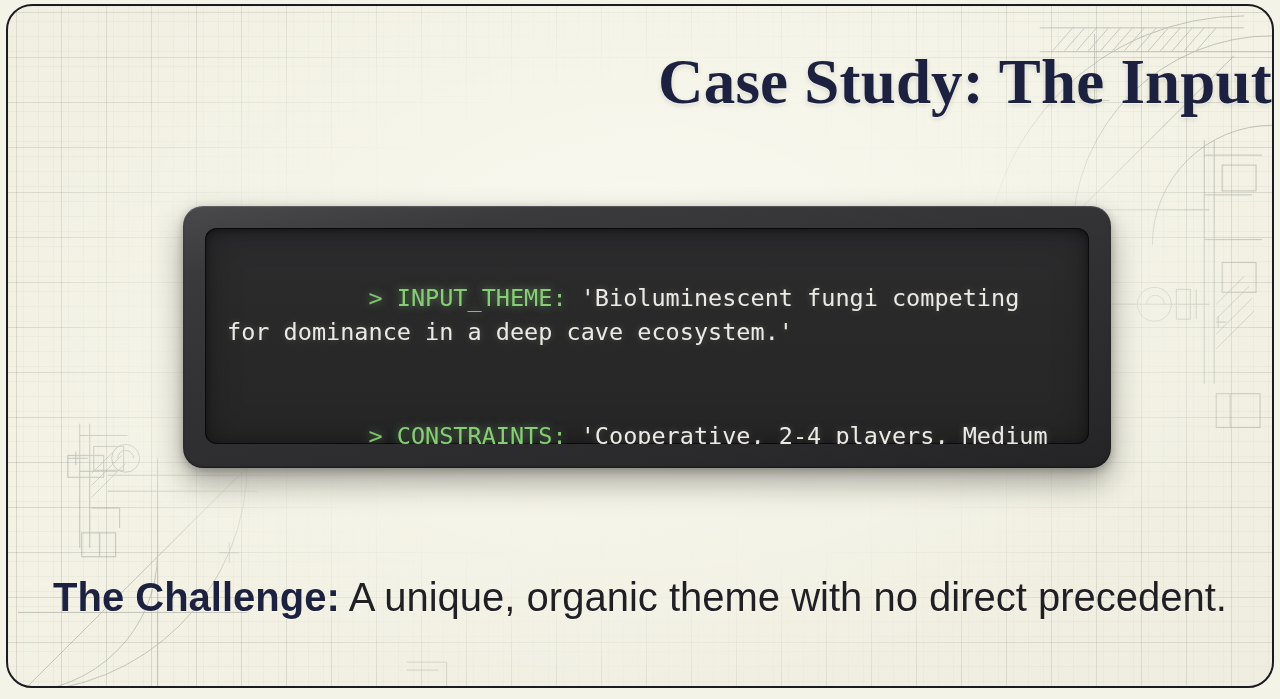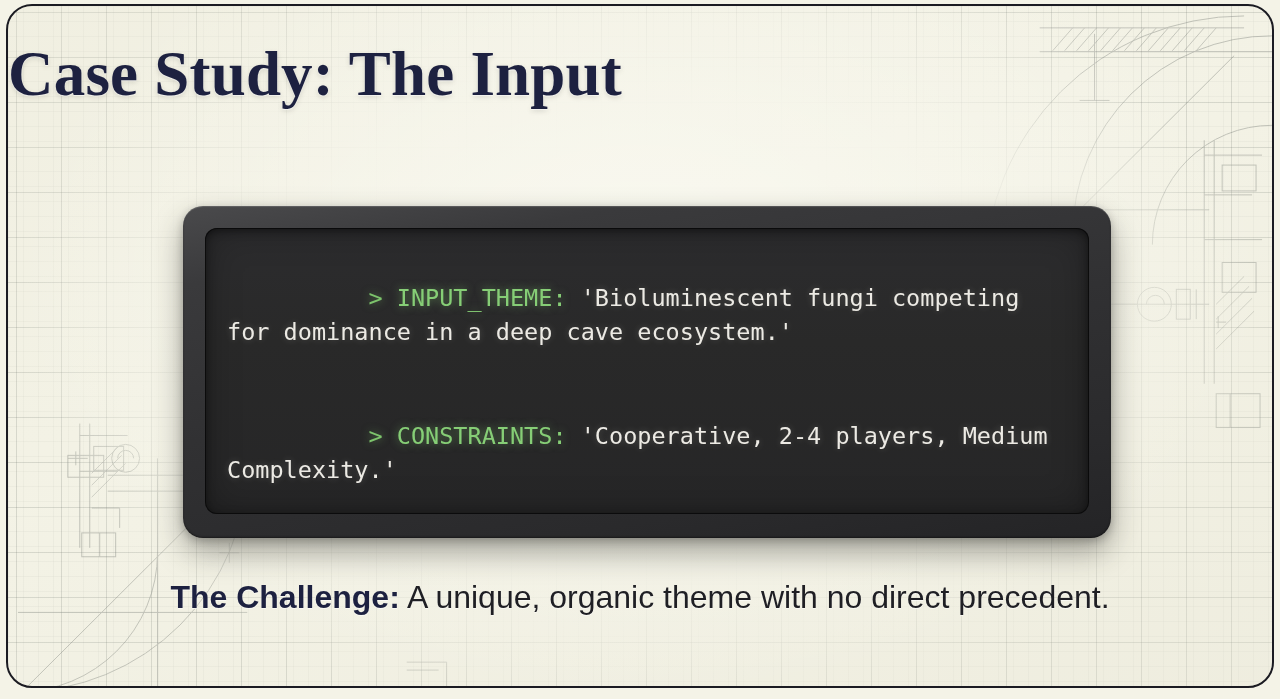--- a/index.html
+++ b/index.html
@@ -68,37 +68,37 @@
       radial-gradient(ellipse 900px 600px at 50% 40%, rgba(255,255,250,0.55), rgba(255,255,250,0) 70%),
       linear-gradient(160deg, rgba(236,234,218,0.35), rgba(246,245,234,0.1) 45%, rgba(232,230,214,0.4));
   }
 
   .bp-svg { position: absolute; inset: 0; width: 100%; height: 100%; }
 
   
   .slide-title {
     position: absolute;
     left: 0; right: 0;
-    top: 32px;
-    text-align: left;
+    top: 40px;
+    text-align: right;
     font-family: "Liberation Serif", "DejaVu Serif", serif;
     font-weight: bold;
     font-size: 63px;
     letter-spacing: 0.2px;
     color: #1d2140;
     text-shadow: 0 1px 1px rgba(255,255,255,0.6), 0 2px 5px rgba(90,90,80,0.20);
   }
 
   
   .terminal-bezel {
     position: absolute;
     left: 175px;
     top: 200px;
     width: 928px;
-    height: 332px;
+    height: 262px;
     border-radius: 20px;
     background: linear-gradient(170deg, #4a4a4c 0%, #3a3a3c 16%, #313133 48%, #2a2a2c 80%, #242426 100%);
     box-shadow:
       0 14px 30px rgba(40,40,35,0.40),
       0 3px 8px rgba(40,40,35,0.28),
       inset 0 1px 1px rgba(255,255,255,0.16),
       inset 0 -1px 2px rgba(0,0,0,0.45);
     padding: 22px 22px 24px 22px;
   }
 
@@ -139,21 +139,21 @@
 
   .term-value { color: #eceae4; }
 
   
   .caption {
     position: absolute;
     left: 0; right: 0;
     top: 572px;
     text-align: center;
     font-family: "Liberation Sans", sans-serif;
-    font-size: 32px;
+    font-size: 40px;
     line-height: 39px;
     color: #1f1f24;
     text-shadow: 0 1px 0 rgba(255,255,255,0.55);
   }
 
   .caption-lead {
     font-weight: bold;
     color: #1d2140;
   }
 

